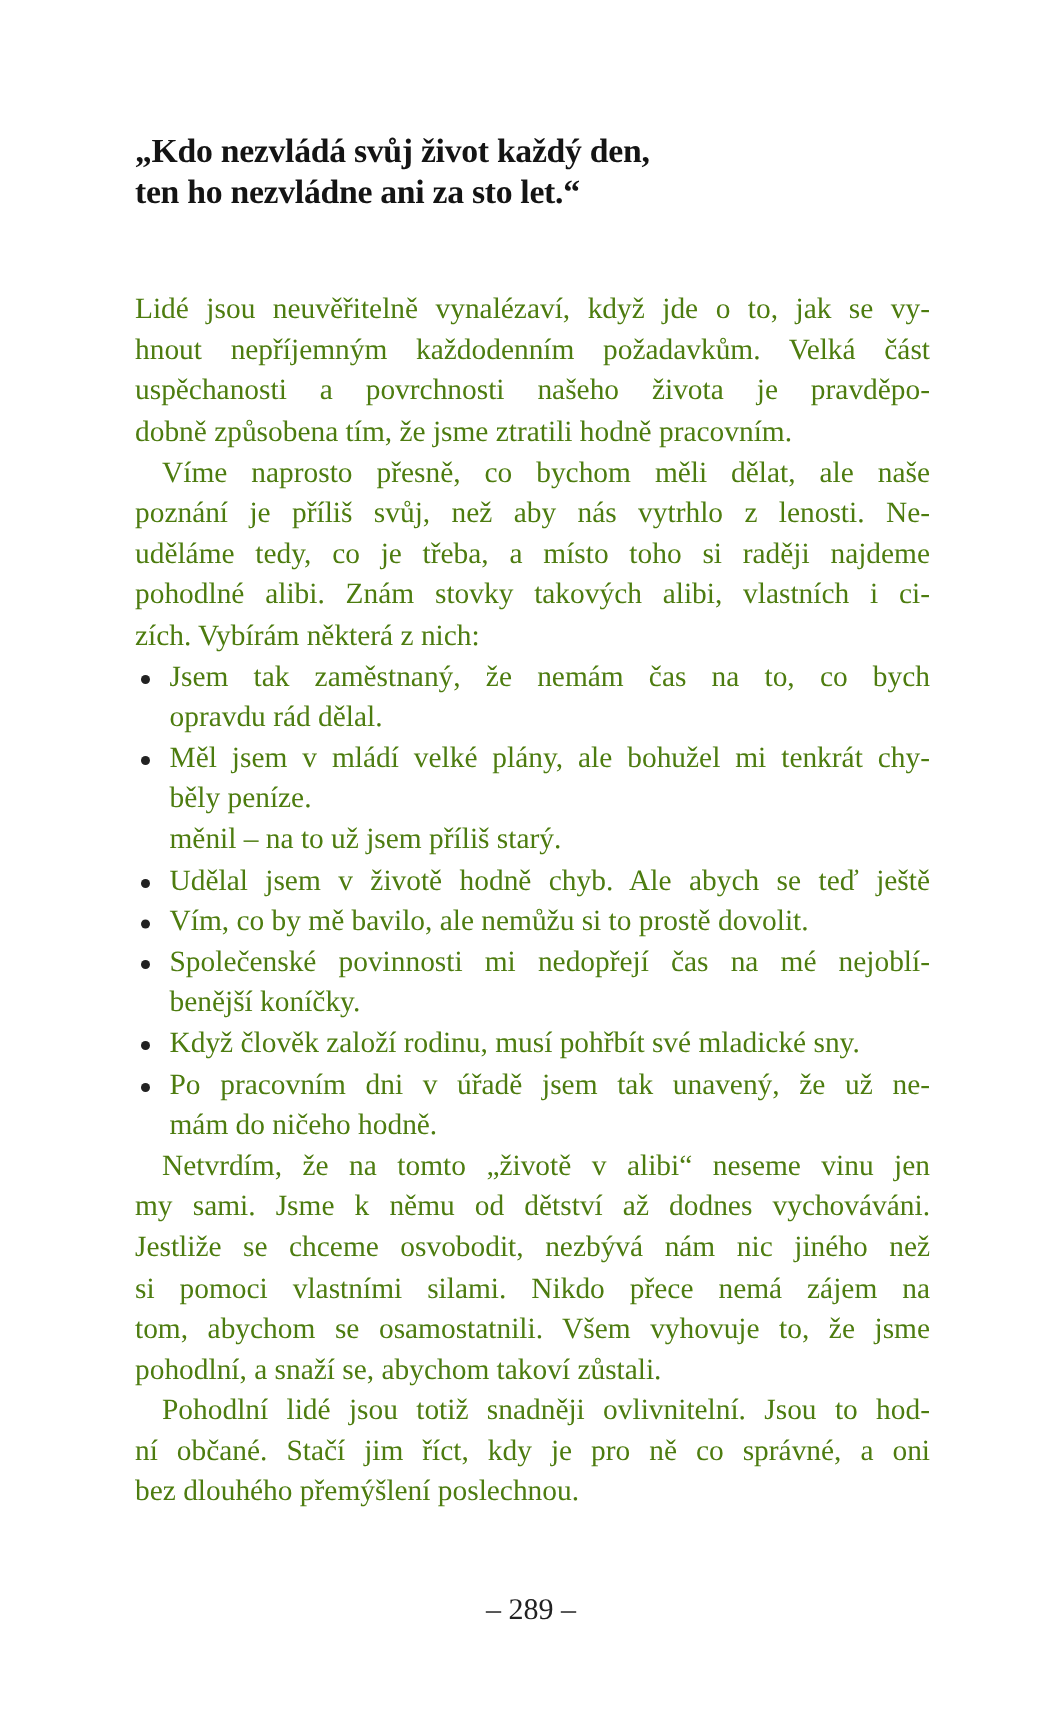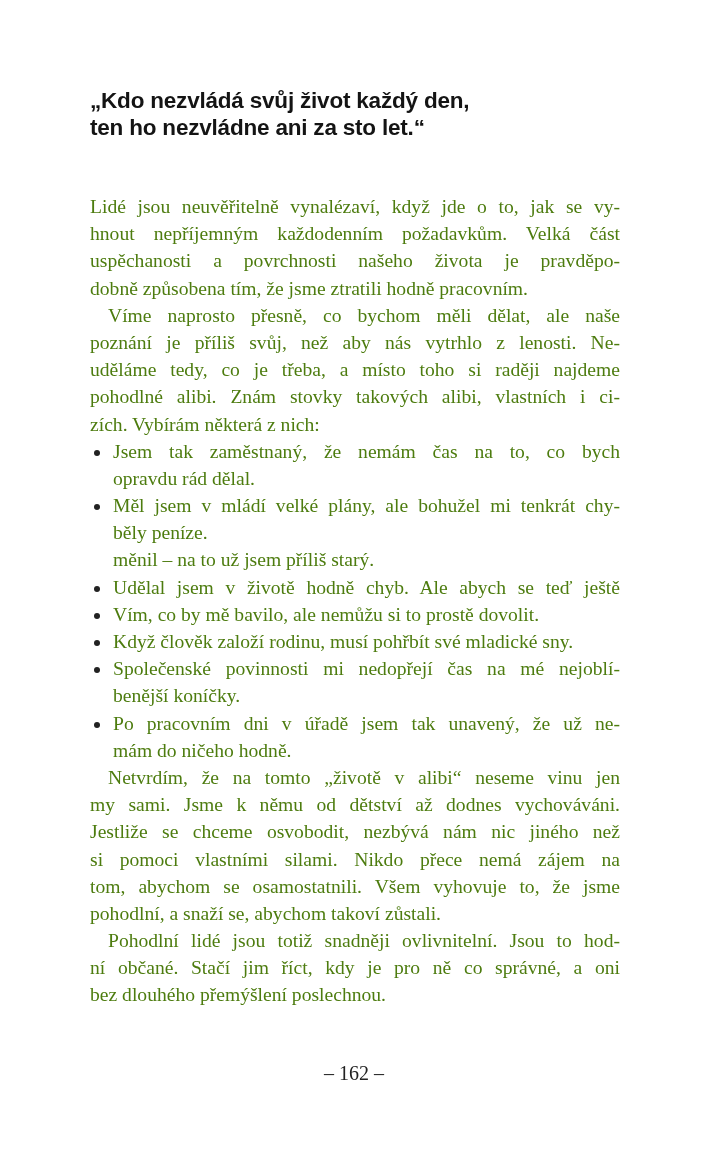--- a/index.html
+++ b/index.html
@@ -1,20 +1,20 @@
 <!DOCTYPE html>
 <html><head>
 <meta charset="utf-8">
 <style>
   html, body { margin: 0; padding: 0; background: #ffffff; }
   body { width: 708px; height: 1153px; position: relative; overflow: hidden; color: #1a1a1a; }
   .page { position: absolute; left: 0; top: 0; width: 708px; height: 1153px; background: #ffffff; }
   .title {
     position: absolute; left: 90px; top: 87px; width: 540px;
-    font-family: Liberation Sans, sans-serif; font-weight: bold; font-size: 22.5px;
+    font-family: Liberation Serif, serif; font-weight: bold; font-size: 22.5px;
     line-height: 27px; color: #141414; letter-spacing: -0.2px; margin: 0;
   }
   .title span { display: block; white-space: nowrap; }
   .body {
     position: absolute; left: 90px; top: 193px; width: 530px;
     font-family: "Liberation Serif", serif; font-size: 19.6px; line-height: 27.2px;
     color: #4d7c0f;
   }
   .line { display: block; height: 27.2px; white-space: nowrap; text-align: justify; text-align-last: justify; }
   .line.last { text-align-last: left; }
@@ -65,25 +65,25 @@
         <span class="line cont last">běly peníze.</span>
       </div>
       <div>
         <span class="line cont last">měnil – na to už jsem příliš starý.</span>
         <span class="line bul"><i class="dot"></i><span>Udělal jsem v životě hodně chyb. Ale abych se teď ještě</span></span>
       </div>
       <div>
         <span class="line bul last"><i class="dot"></i><span>Vím, co by mě bavilo, ale nemůžu si to prostě dovolit.</span></span>
       </div>
       <div>
-        <span class="line bul last"><i class="dot"></i><span>Když člověk založí rodinu, musí pohřbít své mladické sny.</span></span>
+        <span class="line bul"><i class="dot"></i><span>Společenské povinnosti mi nedopřejí čas na mé nejoblí-</span></span>
+        <span class="line cont last">benější koníčky.</span>
       </div>
       <div>
-        <span class="line bul"><i class="dot"></i><span>Společenské povinnosti mi nedopřejí čas na mé nejoblí-</span></span>
-        <span class="line cont last">benější koníčky.</span>
+        <span class="line bul last"><i class="dot"></i><span>Když člověk založí rodinu, musí pohřbít své mladické sny.</span></span>
       </div>
       <div>
         <span class="line bul"><i class="dot"></i><span>Po pracovním dni v úřadě jsem tak unavený, že už ne-</span></span>
         <span class="line cont last">mám do ničeho hodně.</span>
       </div>
     </div>
 
     <div>
       <span class="line ind">Netvrdím, že na tomto „životě v alibi“ neseme vinu jen</span>
       <span class="line">my sami. Jsme k němu od dětství až dodnes vychováváni.</span>
@@ -92,14 +92,14 @@
       <span class="line">tom, abychom se osamostatnili. Všem vyhovuje to, že jsme</span>
       <span class="line last">pohodlní, a snaží se, abychom takoví zůstali.</span>
     </div>
     <div>
       <span class="line ind">Pohodlní lidé jsou totiž snadněji ovlivnitelní. Jsou to hod-</span>
       <span class="line">ní občané. Stačí jim říct, kdy je pro ně co správné, a oni</span>
       <span class="line last">bez dlouhého přemýšlení poslechnou.</span>
     </div>
   </div>
 
-  <div class="pagenum">– 162 –</div>
+  <div class="pagenum">– 289 –</div>
 </div>
 
 </body></html>

